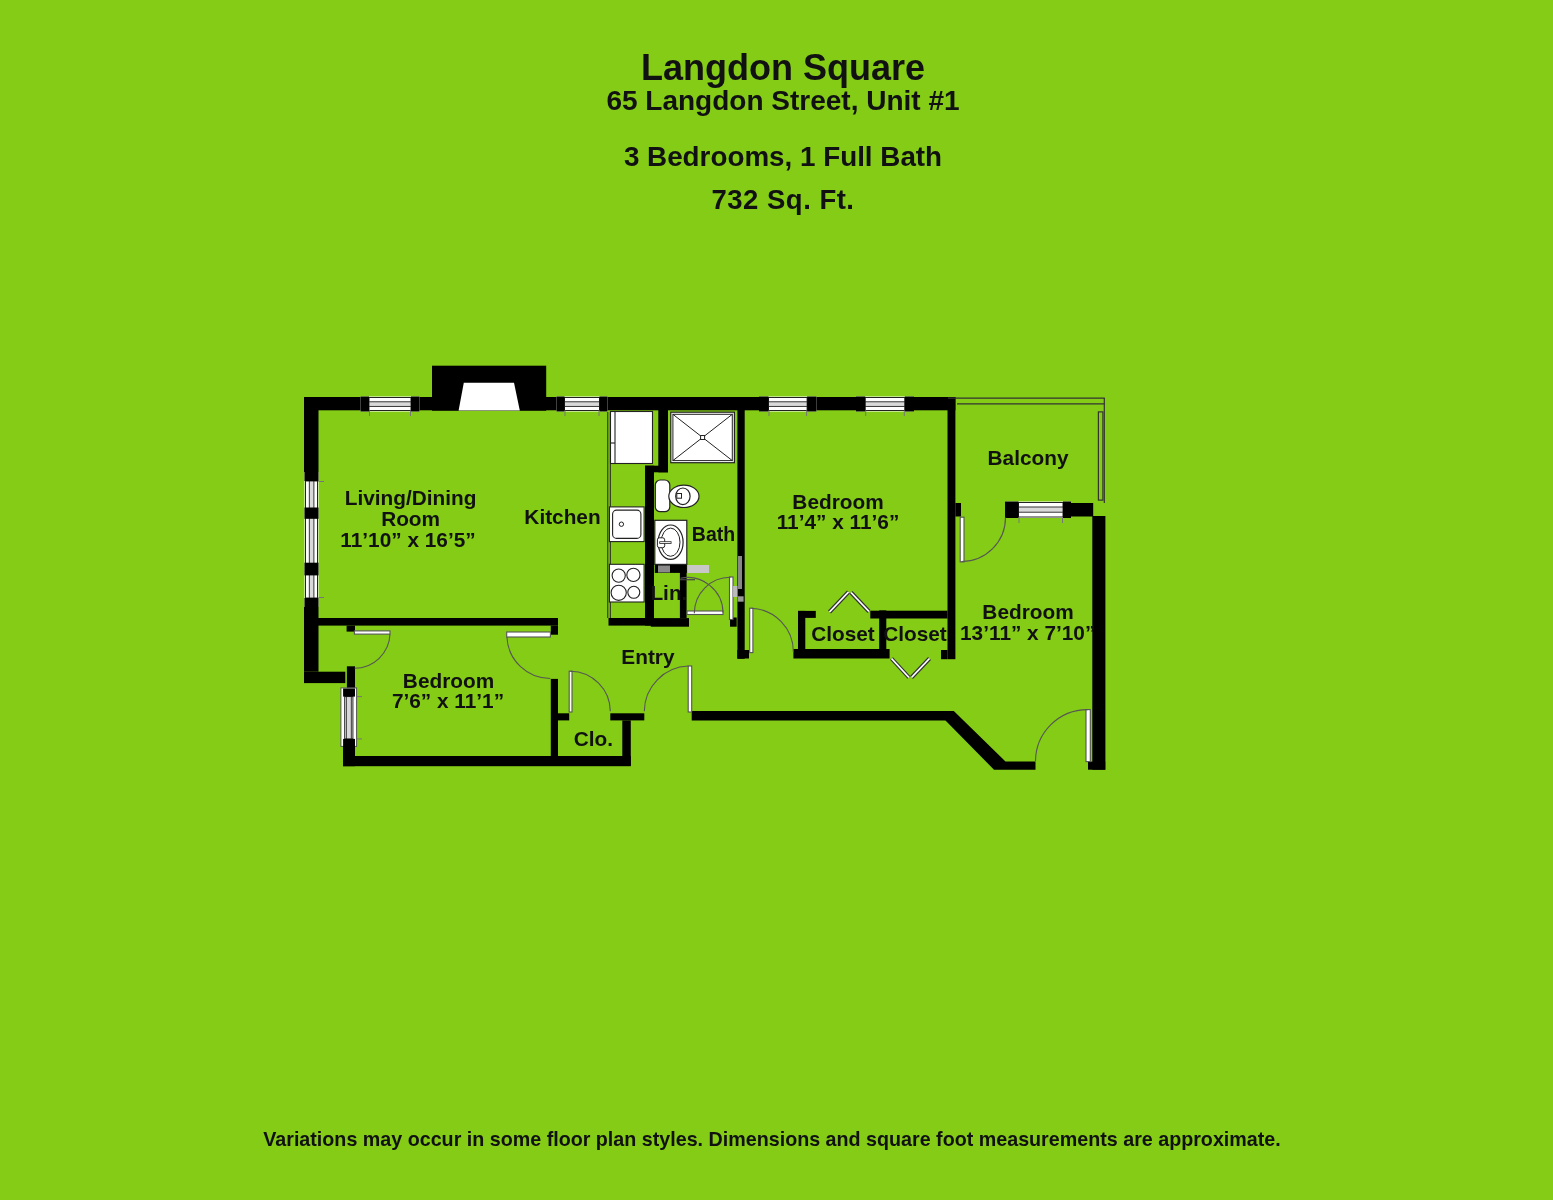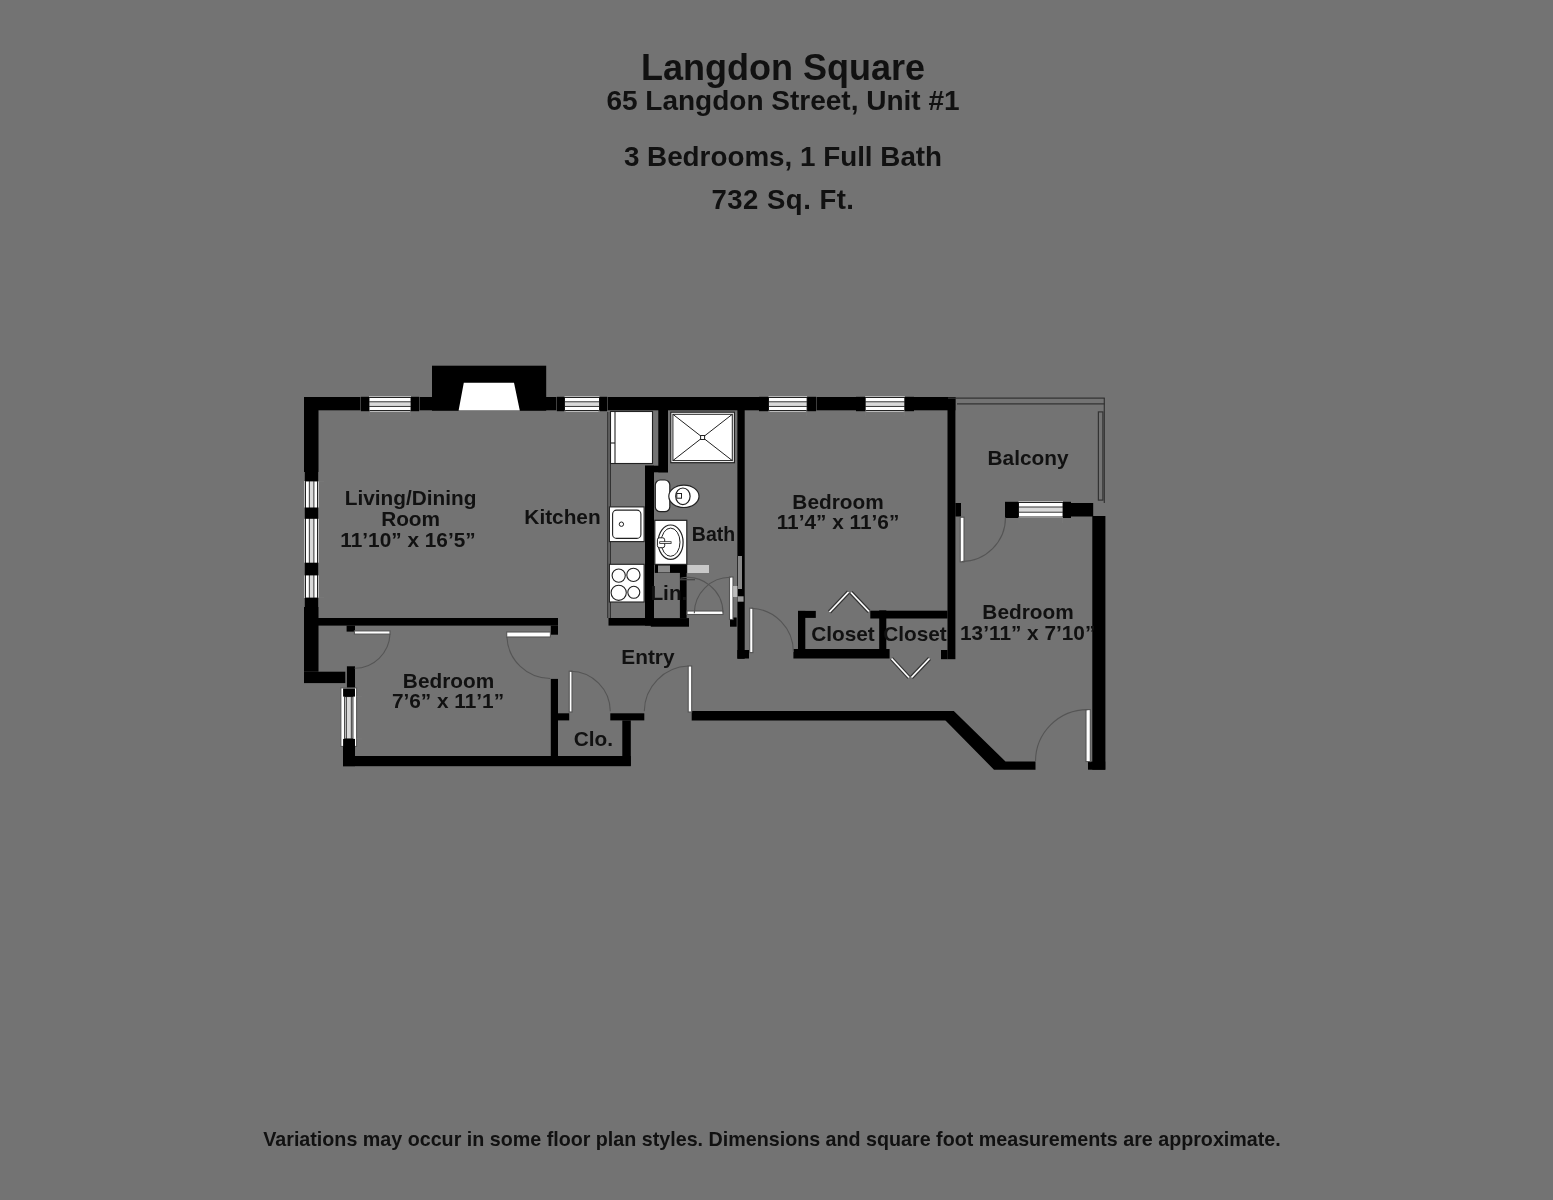--- a/index.html
+++ b/index.html
@@ -1,16 +1,16 @@
 <!DOCTYPE html>
 <html><head>
 <meta charset="utf-8">
 <style>
   html,body{margin:0;padding:0;background:#fff;}
-  #page{position:relative;width:1553px;height:1200px;background:#737373;overflow:hidden;}
+  #page{position:relative;width:1553px;height:1200px;background:#84cc16;overflow:hidden;}
   svg{display:block;}
   text{font-family:"Liberation Sans",sans-serif;font-weight:bold;fill:#111;}
   .lbl{font-size:20.8px;}
 </style>
 </head>
 <body>
 <div id="page">
 <svg width="1553" height="1200" viewBox="0 0 1553 1200">
 
 <g>

